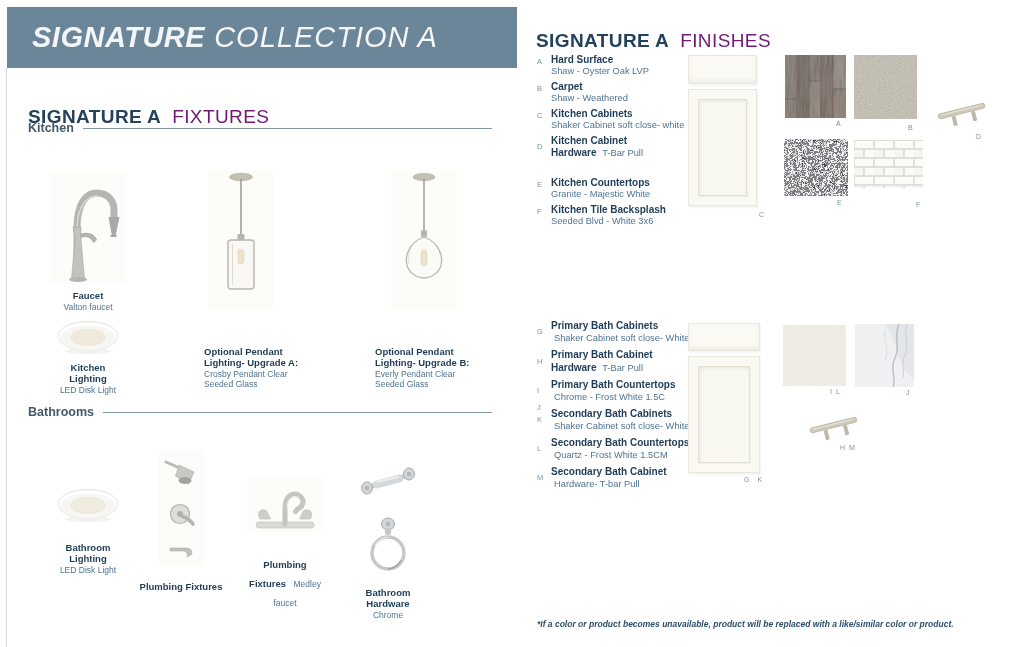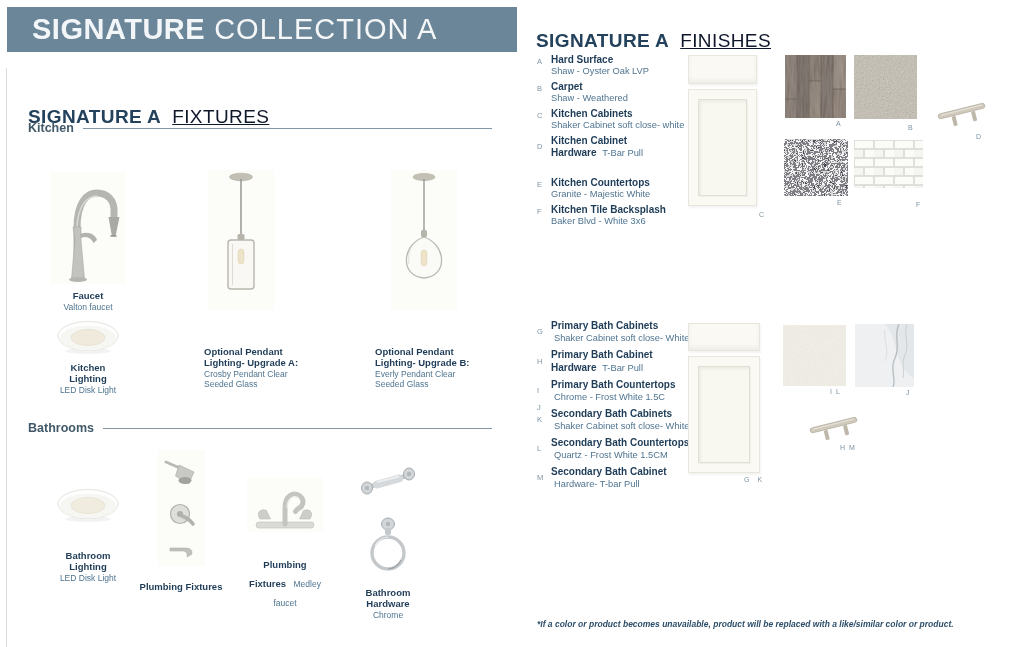--- a/index.html
+++ b/index.html
@@ -1,39 +1,39 @@
 <!DOCTYPE html>
 <html><head>
 <meta charset="utf-8">
 <style>
   html,body{margin:0;padding:0;background:#ffffff;}
   .page{position:relative;width:1024px;height:647px;background:#fff;overflow:hidden;
         font-family:"Liberation Sans", sans-serif;color:#1e3c57;}
   .edge-line{position:absolute;left:6px;top:68px;width:1px;height:579px;background:#d9dcde;}
 
   
-  .banner{position:absolute;left:7px;top:7px;width:510px;height:45px;background:#6b8698;
+  .banner{position:absolute;left:7px;top:7px;width:510px;height:61px;background:#6b8698;
           display:flex;align-items:center;padding-left:25px;box-sizing:border-box;
-          font-size:29px;letter-spacing:.5px;color:#f3f6f8;}
+          font-size:29px;letter-spacing:.5px;color:#f3f6f8;font-style:italic;}
   .banner .strong{font-weight:700;margin-right:9px;}
   .banner .light{font-weight:300;color:rgba(255,255,255,.93);letter-spacing:1px;}
 
   
   .sec-title{position:absolute;font-size:19px;letter-spacing:.4px;white-space:nowrap;}
   .sec-title .strong{font-weight:700;color:#24425c;}
-  .sec-title .light{font-weight:400;color:#0f172a;margin-left:6px;text-decoration:underline;}
+  .sec-title .light{font-weight:400;color:#701a75;margin-left:6px;}
   .fx-title{left:28px;top:90px;}
   .fin-title{left:536px;top:14px;}
 
   
   .rule-row{position:absolute;left:28px;width:464px;display:flex;align-items:center;
             font-size:12.5px;font-weight:700;color:#42596a;}
   .rule-row .line{flex:1;height:1px;background:#8496a3;margin-left:9px;}
   .rule-kitchen{top:121px;}
-  .rule-bath{top:421px;justify-content:center;}
+  .rule-bath{top:405px;justify-content:center;}
 
   
   .card{position:absolute;margin:0;padding:0;}
   .art{position:relative;}
   .art.bg{background:#fcfcf8;}
   .cap{color:#1e3c57;line-height:1.18;}
   .cap.center{text-align:center;}
   .cap .nm{font-weight:700;font-size:9.5px;white-space:pre-line;display:block;}
   .cap .dt{font-size:8.5px;color:#4f7490;white-space:pre-line;display:block;margin-top:1px;}
   .cap.flowcap .nm,.cap.flowcap .dt{display:inline;}
@@ -170,21 +170,21 @@
 
   <figure class="card" style="left:52px;top:486px;width:72px;">
     <div class="art" style="width:64px;height:38px;margin:0 auto;">
       <svg width="64" height="38" viewBox="0 0 64 38">
         <ellipse cx="32" cy="33" rx="23" ry="3" fill="rgba(0,0,0,0.05)"></ellipse>
         <ellipse cx="32" cy="18" rx="30" ry="14.5" fill="#ffffff" stroke="#e3e3df" stroke-width="1"></ellipse>
         <ellipse cx="32" cy="20" rx="28" ry="12.5" fill="#f6f6f2"></ellipse>
         <ellipse cx="32" cy="19.5" rx="17" ry="8" fill="#f0ece0" stroke="#e6e1d2" stroke-width="0.8"></ellipse>
       </svg>
     </div>
-    <figcaption class="cap center" style="margin-top:26px;">
+    <figcaption class="cap center" style="margin-top:18px;">
       <span class="nm">Bathroom
 Lighting</span>
       <span class="dt">LED Disk Light</span>
     </figcaption>
   </figure>
 
   <figure class="card" style="left:136px;top:450px;width:90px;">
     <div class="art bg" style="width:47px;height:116px;margin:0 auto;">
       <svg width="47" height="116" viewBox="0 0 47 116">
         <line x1="8" y1="12" x2="24" y2="19" stroke="#b9b9b5" stroke-width="3" stroke-linecap="round"></line>
@@ -273,21 +273,21 @@
       <span class="dt">T-Bar Pull</span>
     </div>
     <div class="fin-item block">
       <span class="letter">E</span>
       <span class="nm">Kitchen Countertops</span>
       <span class="dt">Granite - Majestic White</span>
     </div>
     <div class="fin-item block">
       <span class="letter">F</span>
       <span class="nm">Kitchen Tile Backsplash</span>
-      <span class="dt">Baker Blvd - White 3x6</span>
+      <span class="dt">Seeded Blvd - White 3x6</span>
     </div>
   </div>
 
   <div class="fin-list fin-bottom">
     <div class="fin-item flow">
       <span class="letter">G</span>
       <span class="nm">Primary Bath Cabinets</span>
       <span class="dt">Shaker Cabinet soft close- White</span>
     </div>
     <div class="fin-item flow">

